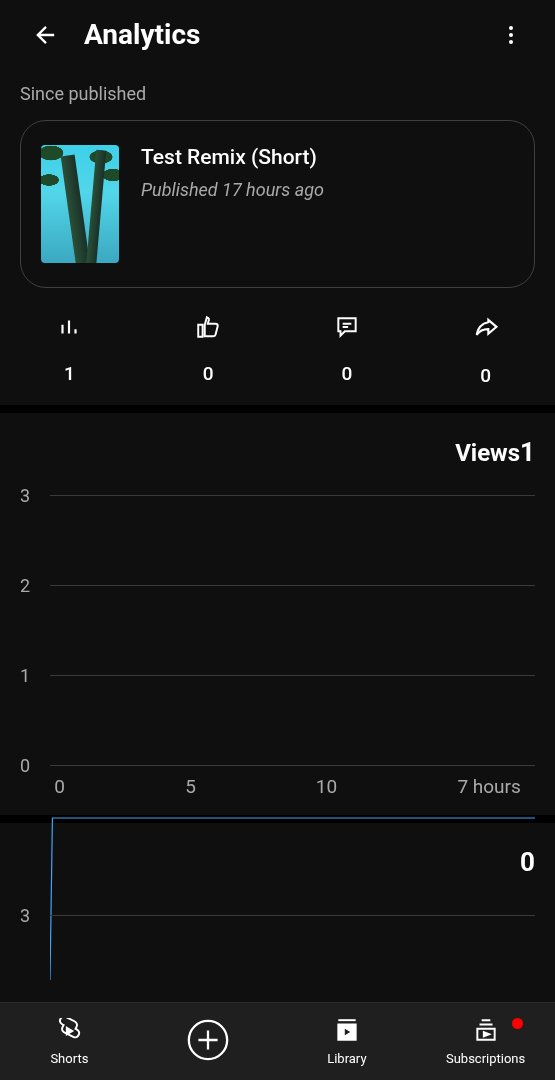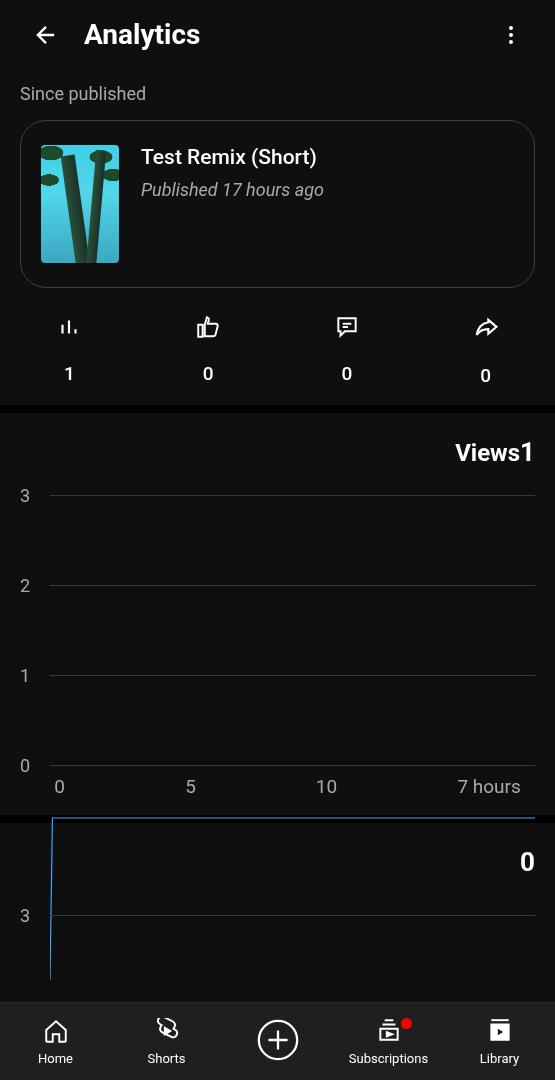--- a/index.html
+++ b/index.html
@@ -276,55 +276,47 @@
   <div style="position:relative;height:30px">
     <div style="position:absolute;left:0;color:#aaa;font-size:18px">3</div>
     <div style="position:absolute;left:30px;right:0;top:10px;height:1px;background:#3a3a3a"></div>
   </div>
 </div>
 
 <div class="nav">
   <div class="nav-item">
     <span>
       <svg width="26" height="26" viewBox="0 0 24 24" fill="none" stroke="#fff" stroke-width="1.8">
-        <path d="M3 11l9-8 9 8v10a1 1 0 01-1 1h-5v-7h-6v7H4a1 1 0 01-1-1V11z"></path>
-      </svg>
-    </span>
-    <span>Home</span>
-  </div>
-  <div class="nav-item">
-    <span>
-      <svg width="26" height="26" viewBox="0 0 24 24" fill="none" stroke="#fff" stroke-width="1.8">
         <path d="M17 3c2 1 3 3 2 5l-1 2 1 .5c2 1 3 3 2 5s-3 3-5 2l-8-4c-2-1-3-3-2-5l1-2-1-.5c-2-1-3-3-2-5s3-3 5-2l8 4z"></path>
         <path d="M10 9l5 3-5 3V9z" fill="#fff"></path>
       </svg>
     </span>
     <span>Shorts</span>
   </div>
   <div class="nav-center">
     <span>
       <svg width="46" height="46" viewBox="0 0 24 24" fill="none" stroke="#fff" stroke-width="1.2">
         <circle cx="12" cy="12" r="10"></circle>
           <path d="M12 7v10M7 12h10"></path>
       </svg>
     </span>
-  </div>
-  <div class="nav-item">
-    <div class="badge-dot"></div>
-    <span>
-      <svg width="26" height="26" viewBox="0 0 24 24" fill="none" stroke="#fff" stroke-width="1.8">
-        <path d="M4 10h16v10H4zM6 6h12M8 2h8"></path>
-          <path d="M10 13l5 2-5 2v-4z" fill="#fff"></path>
-      </svg>
-    </span>
-    <span>Subscriptions</span>
   </div>
   <div class="nav-item">
     <span>
       <svg width="26" height="26" viewBox="0 0 24 24" fill="#fff" stroke="#fff" stroke-width="1.8">
         <path d="M4 6h16v14H4z" fill="#fff"></path>
           <path d="M4 2h16" fill="none"></path>
         <path d="M10 10l5 3-5 3v-6z" fill="#1f1f1f" stroke="none"></path>
       </svg>
     </span>
     <span>Library</span>
   </div>
+  <div class="nav-item">
+    <div class="badge-dot"></div>
+    <span>
+      <svg width="26" height="26" viewBox="0 0 24 24" fill="none" stroke="#fff" stroke-width="1.8">
+        <path d="M4 10h16v10H4zM6 6h12M8 2h8"></path>
+          <path d="M10 13l5 2-5 2v-4z" fill="#fff"></path>
+      </svg>
+    </span>
+    <span>Subscriptions</span>
+  </div>
 </div>
 
 </body></html>

